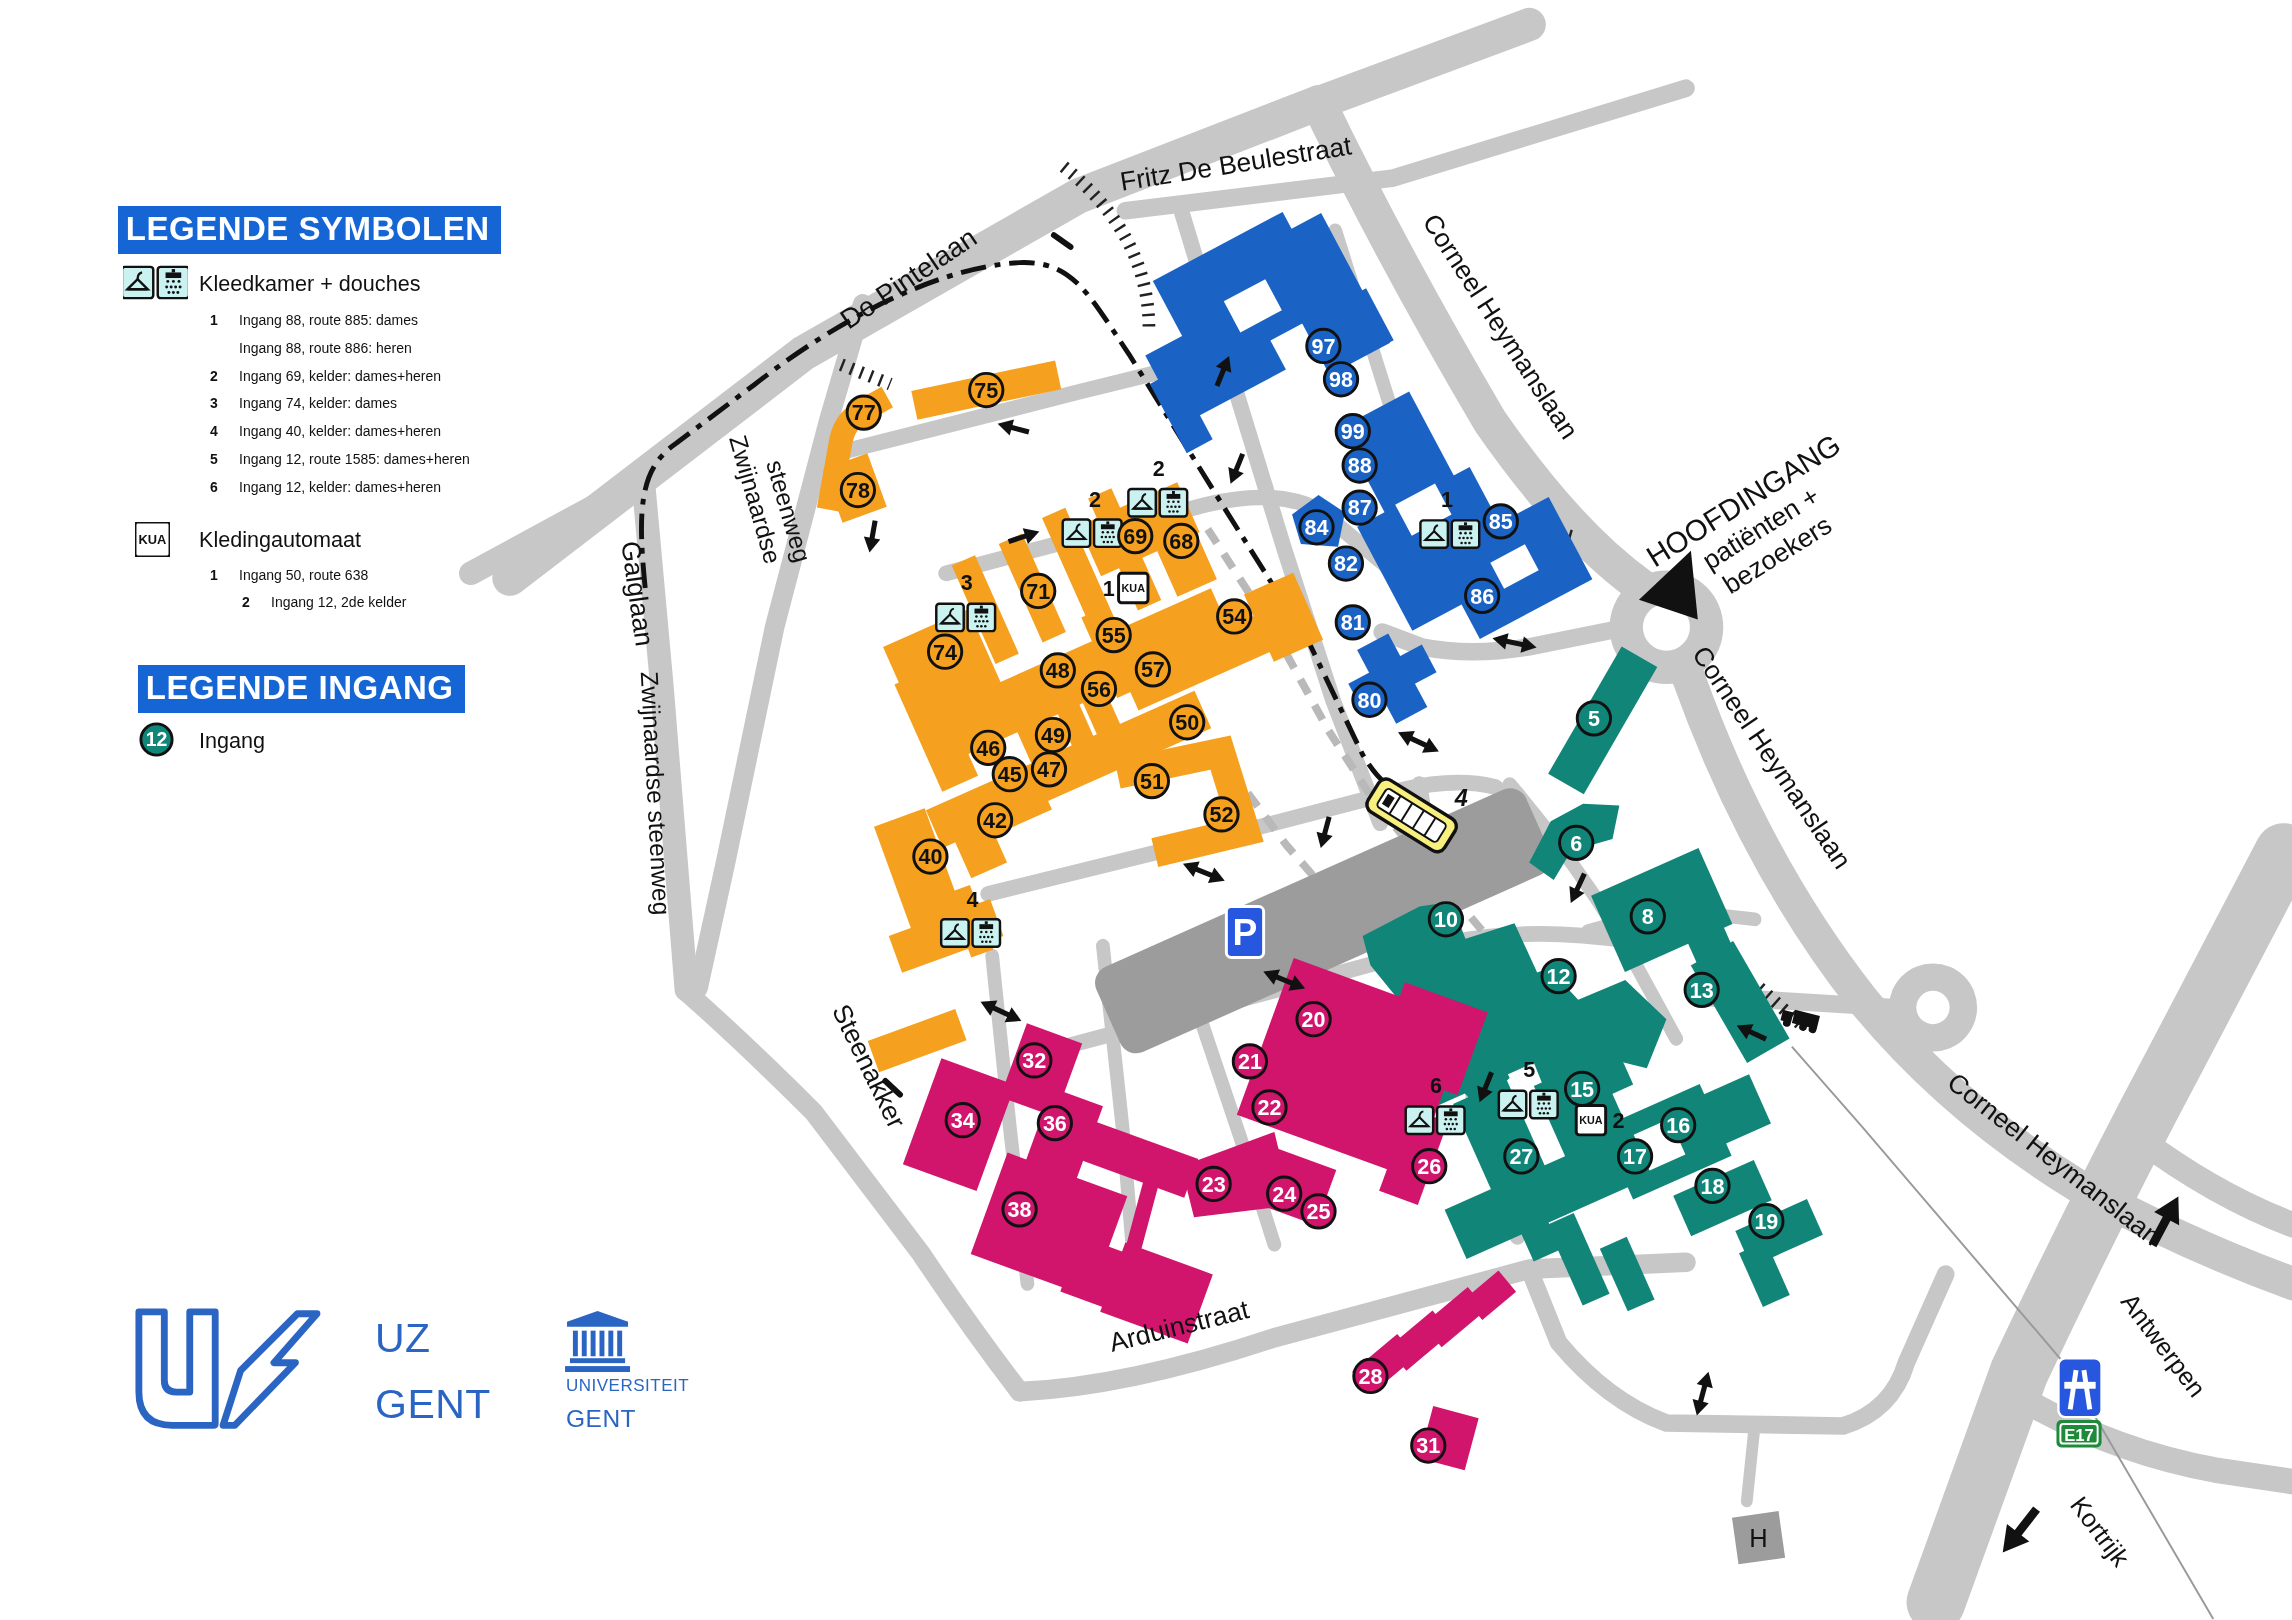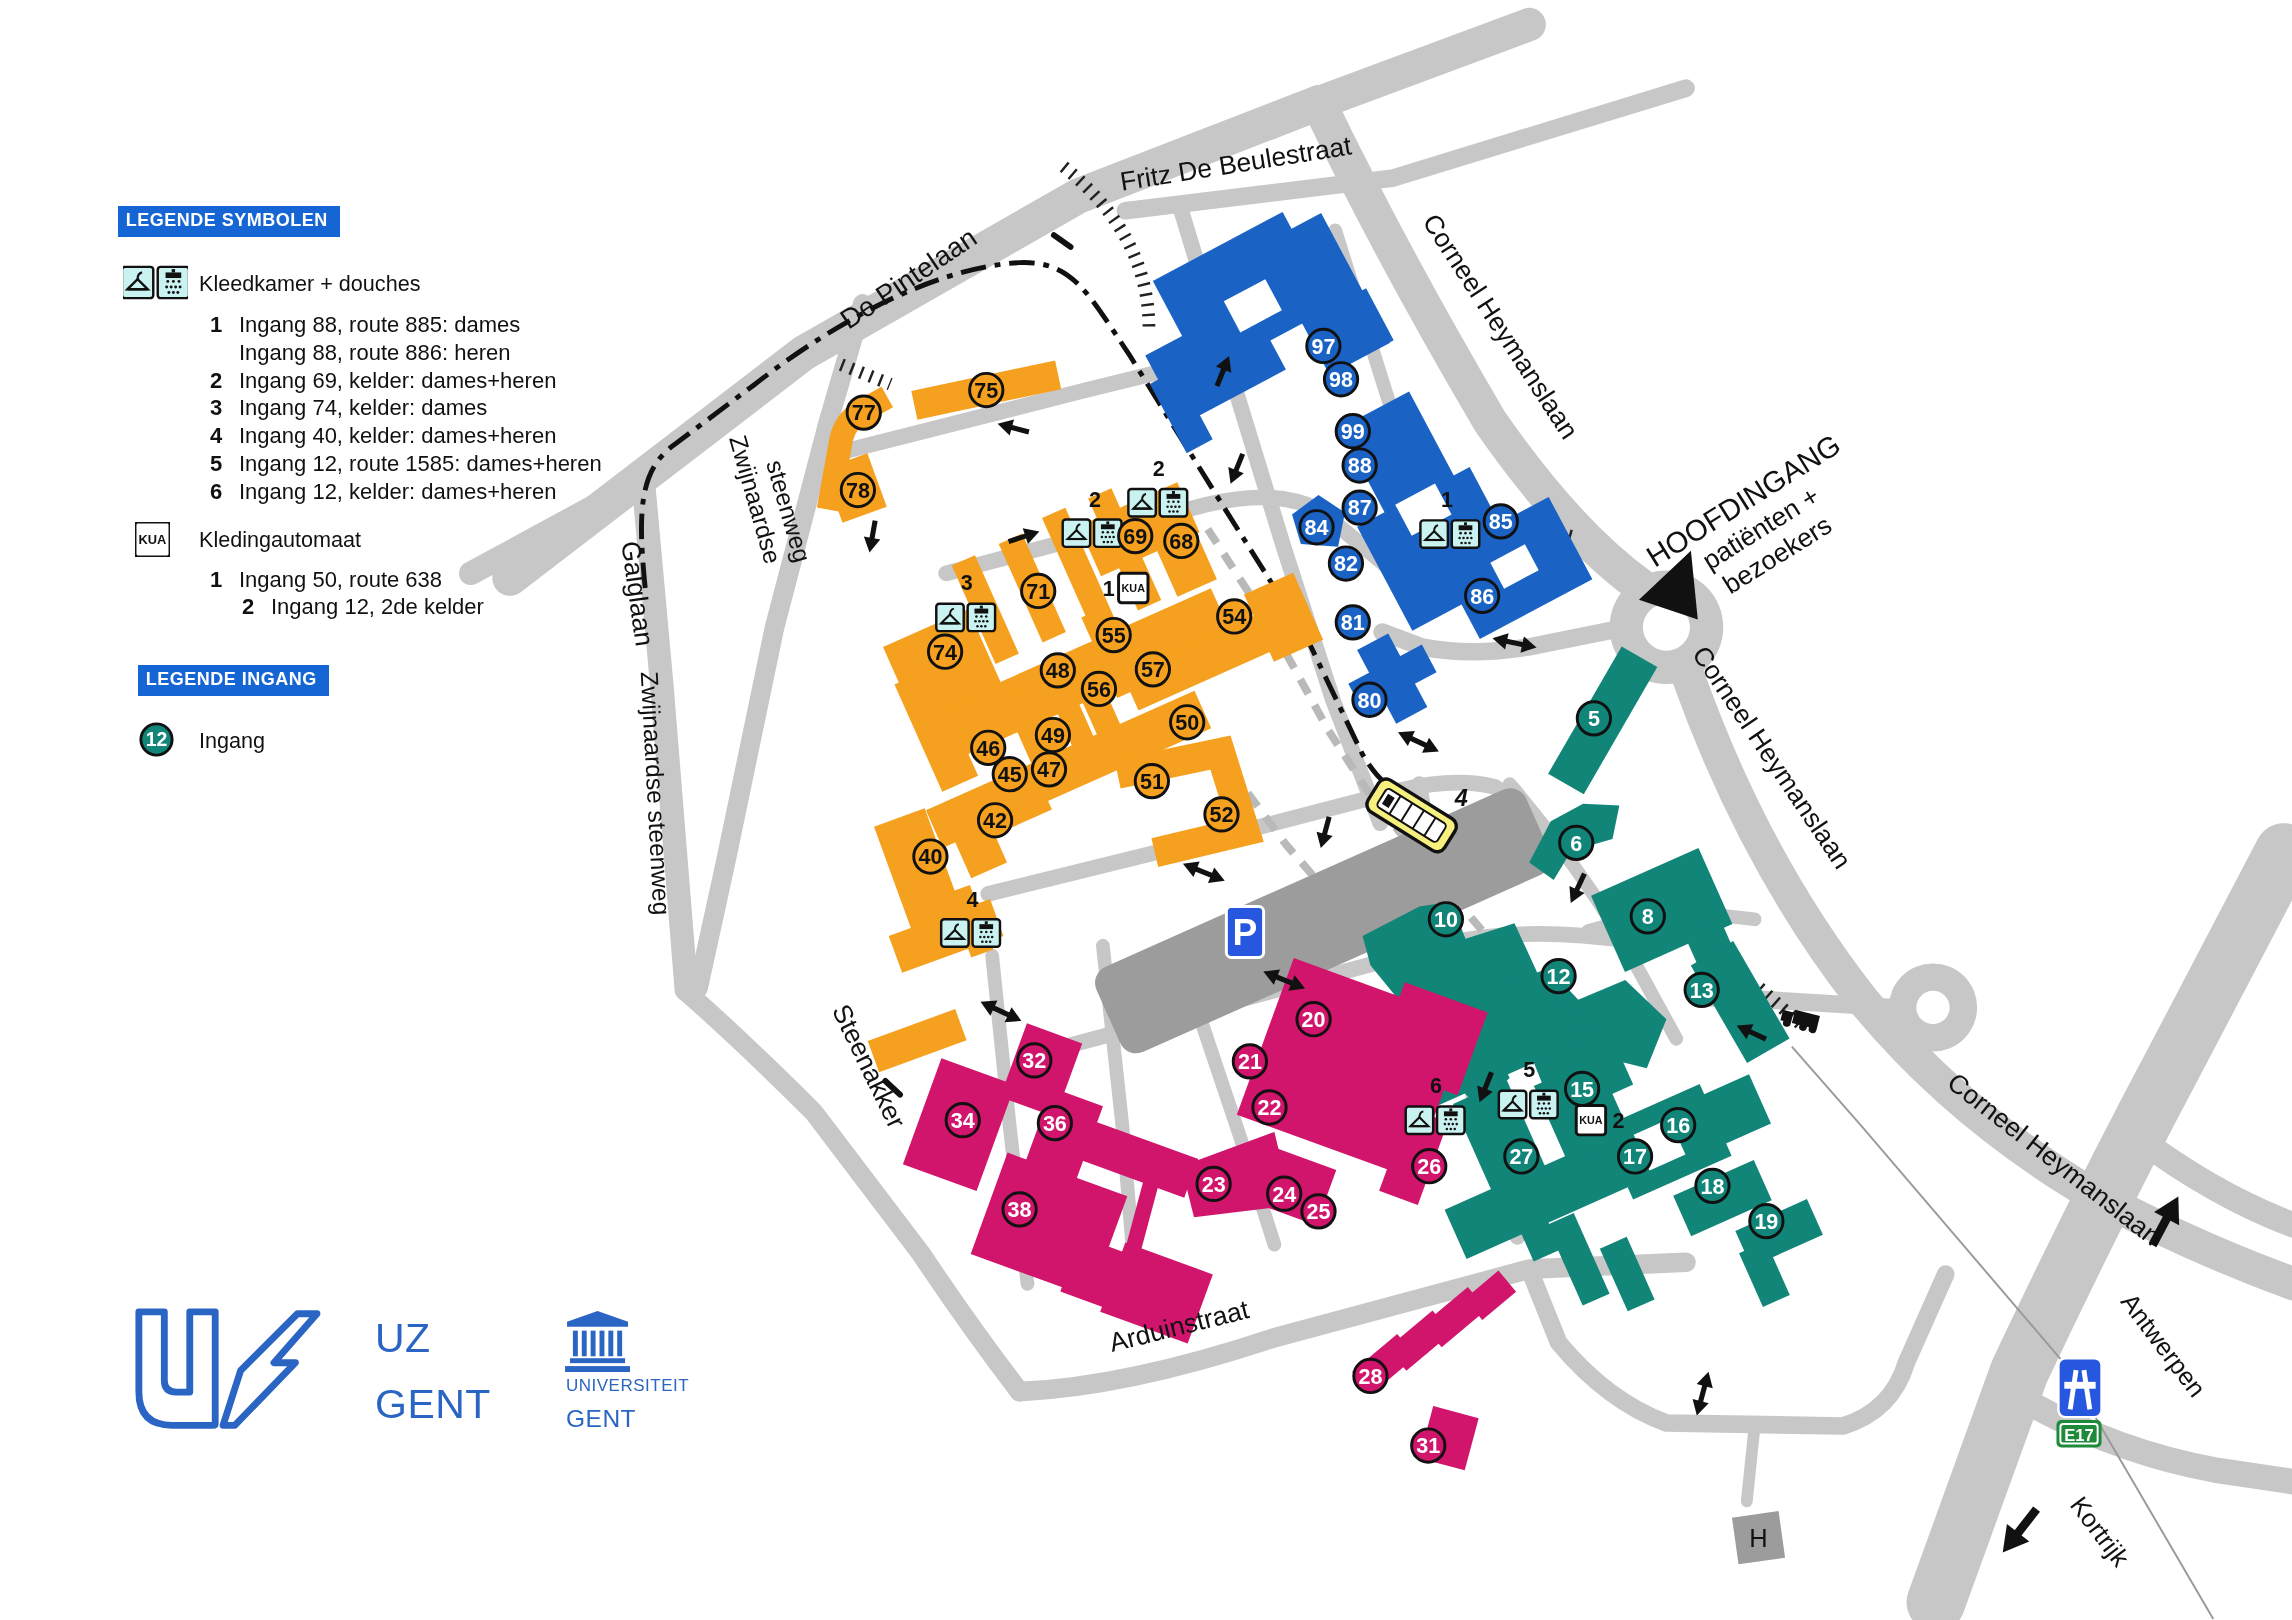--- a/index.html
+++ b/index.html
@@ -26,22 +26,22 @@
   .street-label{fill:#111;}
   .badge-circ{stroke:#111;stroke-width:3;}
   .badge-txt{font-weight:bold;text-anchor:middle;}
   .icon-sq{fill:var(--c-cyan);stroke:#111;stroke-width:2.5;}
   .kua-sq{fill:#fff;stroke:#111;stroke-width:3;}
   .num-lab{font-weight:bold;font-size:22px;fill:#111;text-anchor:middle;}
 
   
   .legend-abs{position:absolute;}
   .legend-title{display:inline-block;background:var(--c-header);color:#fff;
-    font-weight:bold;font-size:18px;padding:3.9px 11.8px 5.9px 7.8px;letter-spacing:0.5px;}
-  .lrow{position:absolute;white-space:nowrap;font-size:22px;color:#111;}
+    font-weight:bold;font-size:33px;padding:3.9px 11.8px 5.9px 7.8px;letter-spacing:0.5px;}
+  .lrow{position:absolute;white-space:nowrap;font-size:14px;color:#111;}
   .lhead{font-size:21.6px;}
   .lnum{display:inline-block;width:29px;font-weight:bold;}
   .logo-txt{color:var(--c-logo);font-weight:normal;line-height:0.92;letter-spacing:0.5px;}
 </style>
 </head>
 <body>
 
 <svg id="map-svg" width="2293" height="1620" viewBox="0 0 2339 1653">
   <defs>
     <g id="arw1">

